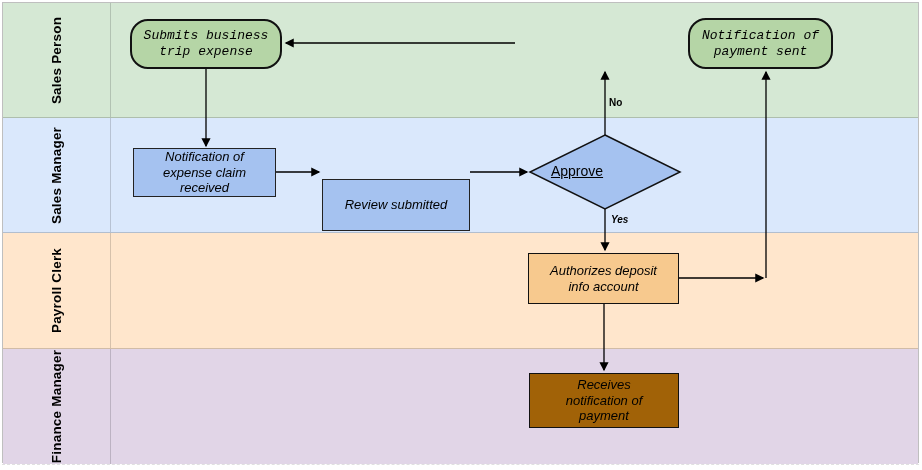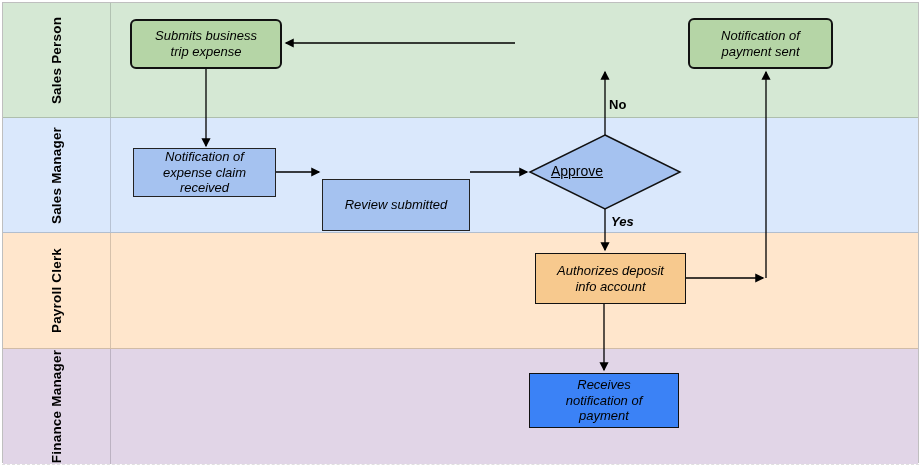--- a/index.html
+++ b/index.html
@@ -26,36 +26,36 @@
   .connectors{position:absolute;left:0;top:0;width:922px;height:470px;pointer-events:none;}
   .edge{stroke:#000;stroke-width:1.3;fill:none;}
   .diamond{fill:#a5c2f0;stroke:#111;stroke-width:1.5;}
   
   .node{
     position:absolute;box-sizing:border-box;display:flex;align-items:center;justify-content:center;
     text-align:center;font-style:italic;font-size:13px;line-height:1.22;white-space:pre-line;
     padding:2px 6px;
   }
   .node-green{background:#b5d5a6;border:2px solid #111;}
-  .node-rounded{border-radius:6px;}
+  .node-rounded{border-radius:18px;font-family:Liberation Mono, monospace;}
   .node-blue{background:#a5c2f0;border:1.5px solid #222;}
   .node-orange{background:#f7c98e;border:1.5px solid #111;}
-  .node-purple{background:#3b82f6;border:1.5px solid #111;}
+  .node-purple{background:#a16207;border:1.5px solid #111;}
   .n-submits{left:130px;top:19px;width:152px;height:50px;}
   .n-request{left:515px;top:18px;width:139px;height:51px;border-width:1.5px;}
   .n-payment-sent{left:688px;top:18px;width:145px;height:51px;}
   .n-notif-claim{left:133px;top:148px;width:143px;height:49px;}
   .n-review{left:322px;top:146px;width:148px;height:52px;margin-top:33px;}
-  .n-authorizes{left:528px;top:253px;width:151px;height:51px;margin-left:7px;}
+  .n-authorizes{left:528px;top:253px;width:151px;height:51px;}
   .n-receives{left:529px;top:373px;width:150px;height:55px;}
   .diamond-label{
     position:absolute;left:507px;top:159px;width:140px;height:24px;
     display:flex;align-items:center;justify-content:center;font-size:14px;font-style:normal;text-decoration:underline;
   }
-  .edge-label{position:absolute;font-weight:bold;font-size:13px;}
+  .edge-label{position:absolute;font-weight:bold;font-size:10px;}
   .l-no{left:609px;top:97px;}
   .l-yes{left:611px;top:214px;font-style:italic;}
   .page-break{position:absolute;left:2px;top:464px;width:917px;border-top:1px dashed #e0e0e0;}
 </style>
 </head>
 <body>
 
 <div class="page">
 
   <div class="pool">

